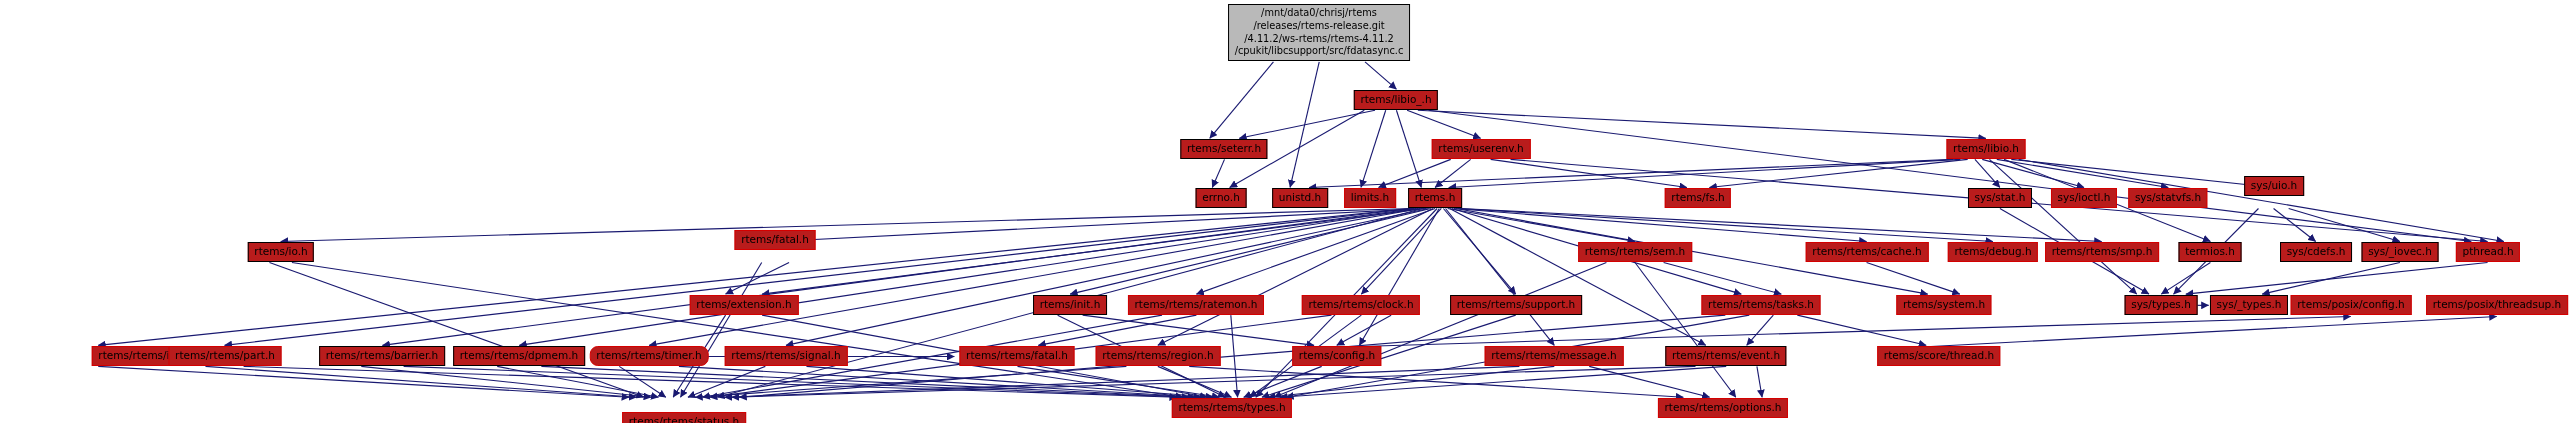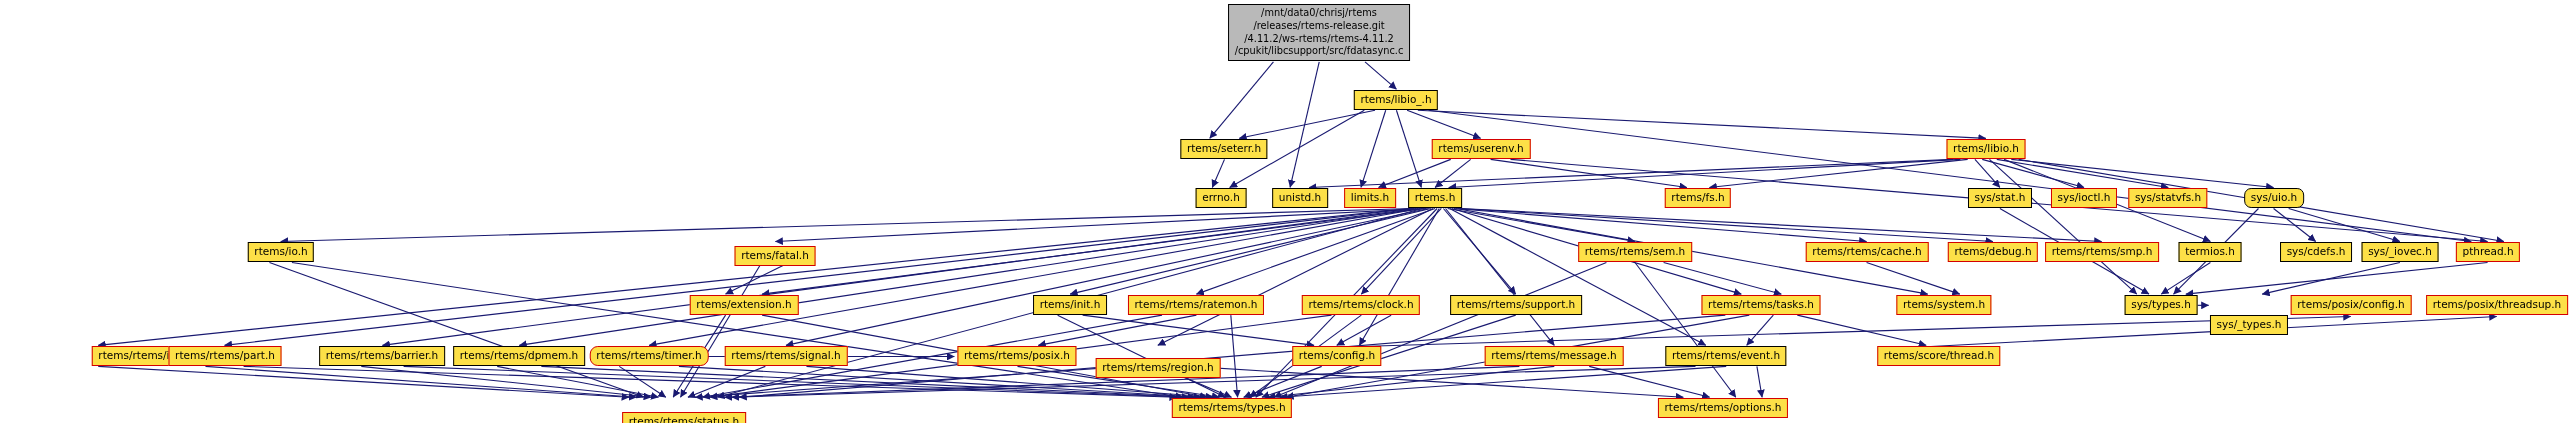--- a/index.html
+++ b/index.html
@@ -15,21 +15,21 @@
   }
   #edge-layer {
     position: absolute;
     left: 0; top: 0;
     width: 2576px; height: 424px;
     z-index: 1;
   }
   .node {
     position: absolute;
     transform: translateX(-50%);
-    background: #fde047;
+    background: #b91c1c;
     border: 1.4px solid #000000;
     color: #000000;
     font-size: 10.5px;
     line-height: 1.3;
     padding: 2.1px 5.6px;
     white-space: nowrap;
     text-align: center;
     z-index: 2;
     box-sizing: border-box;
   }
@@ -165,50 +165,50 @@
     <div class="node linked" style="left: 1481px; top: 139px;">rtems/userenv.h</div>
     <div class="node linked" style="left: 1986px; top: 139px;">rtems/libio.h</div>
     <div class="node" style="left: 1221px; top: 188px;">errno.h</div>
     <div class="node" style="left: 1300px; top: 188px;">unistd.h</div>
     <div class="node linked" style="left: 1370px; top: 188px;">limits.h</div>
     <div class="node" style="left: 1435px; top: 188px;">rtems.h</div>
     <div class="node linked" style="left: 1698px; top: 188px;">rtems/fs.h</div>
     <div class="node" style="left: 2000px; top: 188px;">sys/stat.h</div>
     <div class="node linked" style="left: 2084px; top: 188px;">sys/ioctl.h</div>
     <div class="node linked" style="left: 2168px; top: 188px;">sys/statvfs.h</div>
-    <div class="node" style="left: 2274px; top: 188px; border-radius: 7px;">sys/uio.h</div>
+    <div class="node" style="left: 2274px; top: 176px;">sys/uio.h</div>
     <div class="node" style="left: 281px; top: 242px;">rtems/io.h</div>
-    <div class="node linked" style="left: 775px; top: 246px;">rtems/fatal.h</div>
+    <div class="node linked" style="left: 775px; top: 230px;">rtems/fatal.h</div>
     <div class="node linked" style="left: 1635px; top: 242px;">rtems/rtems/sem.h</div>
     <div class="node linked" style="left: 1867px; top: 242px;">rtems/rtems/cache.h</div>
     <div class="node linked" style="left: 1993px; top: 242px;">rtems/debug.h</div>
     <div class="node linked" style="left: 2102px; top: 242px;">rtems/rtems/smp.h</div>
     <div class="node" style="left: 2210px; top: 242px;">termios.h</div>
     <div class="node" style="left: 2316px; top: 242px;">sys/cdefs.h</div>
     <div class="node" style="left: 2400px; top: 242px;">sys/_iovec.h</div>
     <div class="node linked" style="left: 2488px; top: 242px;">pthread.h</div>
     <div class="node linked" style="left: 744px; top: 295px;">rtems/extension.h</div>
     <div class="node" style="left: 1070px; top: 295px;">rtems/init.h</div>
     <div class="node linked" style="left: 1196px; top: 295px;">rtems/rtems/ratemon.h</div>
     <div class="node linked" style="left: 1361px; top: 295px;">rtems/rtems/clock.h</div>
     <div class="node" style="left: 1516px; top: 295px;">rtems/rtems/support.h</div>
     <div class="node linked" style="left: 1761px; top: 295px;">rtems/rtems/tasks.h</div>
     <div class="node linked" style="left: 1944px; top: 295px;">rtems/system.h</div>
     <div class="node" style="left: 2161px; top: 295px;">sys/types.h</div>
-    <div class="node" style="left: 2249px; top: 295px; margin-top: 20px;">sys/_types.h</div>
+    <div class="node" style="left: 2249px; top: 295px;">sys/_types.h</div>
     <div class="node linked" style="left: 2351px; top: 295px;">rtems/posix/config.h</div>
     <div class="node linked" style="left: 2497px; top: 295px;">rtems/posix/threadsup.h</div>
     <div class="node linked" style="left: 98px; top: 346px; margin-left: 48px;">rtems/rtems/intr.h</div>
     <div class="node linked" style="left: 225px; top: 346px;">rtems/rtems/part.h</div>
     <div class="node" style="left: 382px; top: 346px;">rtems/rtems/barrier.h</div>
     <div class="node" style="left: 519px; top: 346px;">rtems/rtems/dpmem.h</div>
     <div class="node linked" style="left: 649px; top: 346px; border-radius: 8px;">rtems/rtems/timer.h</div>
     <div class="node linked" style="left: 786px; top: 346px;">rtems/rtems/signal.h</div>
-    <div class="node linked" style="left: 1017px; top: 346px;">rtems/rtems/posix.h</div>
-    <div class="node linked" style="left: 1158px; top: 346px; margin-top: 12px;">rtems/rtems/region.h</div>
+    <div class="node linked" style="left: 1017px; top: 346px;">rtems/rtems/fatal.h</div>
+    <div class="node linked" style="left: 1158px; top: 346px;">rtems/rtems/region.h</div>
     <div class="node linked" style="left: 1337px; top: 346px;">rtems/config.h</div>
     <div class="node linked" style="left: 1554px; top: 346px;">rtems/rtems/message.h</div>
     <div class="node" style="left: 1726px; top: 346px;">rtems/rtems/event.h</div>
     <div class="node linked" style="left: 1926px; top: 346px; margin-left: 13px;">rtems/score/thread.h</div>
     <div class="node linked" style="left: 684px; top: 412px;">rtems/rtems/status.h</div>
     <div class="node linked" style="left: 1232px; top: 398px;">rtems/rtems/types.h</div>
     <div class="node linked" style="left: 1723px; top: 398px;">rtems/rtems/options.h</div>
   </div>
 
 

